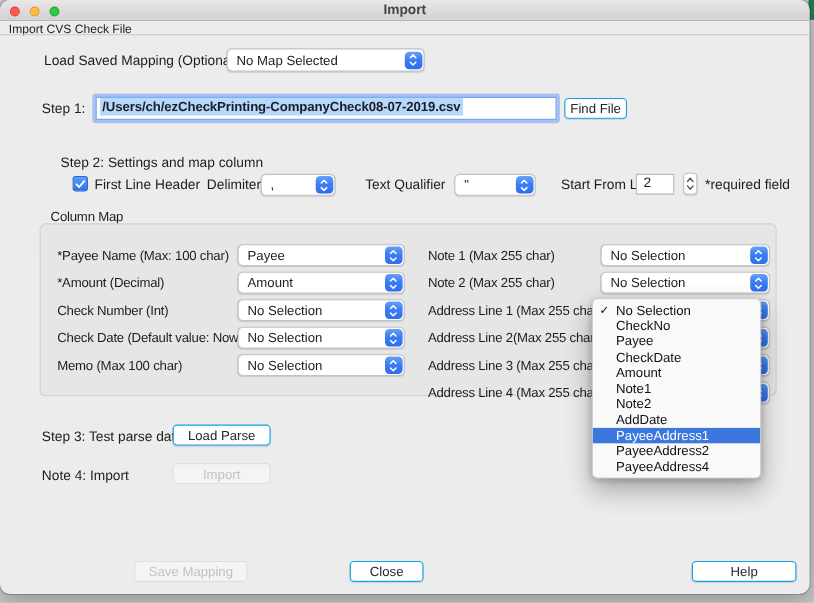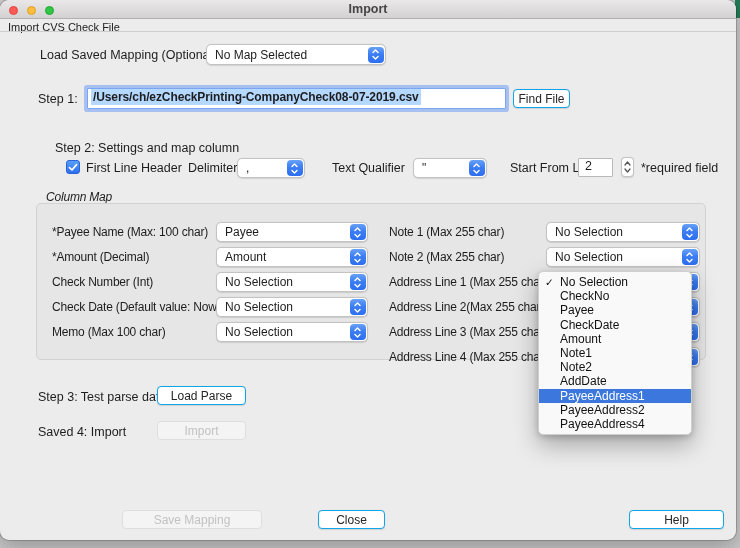--- a/index.html
+++ b/index.html
@@ -177,21 +177,21 @@
   <div class="stepper" style="left:621px; top:157px;">
     <svg width="7" height="5" viewBox="0 0 7 5">
           <path d="M1 4 L3.5 1 L6 4" stroke="#555" stroke-width="1.3" fill="none" stroke-linecap="round" stroke-linejoin="round"></path>
         </svg>
     <svg width="7" height="5" viewBox="0 0 7 5">
           <path d="M1 1 L3.5 4 L6 1" stroke="#555" stroke-width="1.3" fill="none" stroke-linecap="round" stroke-linejoin="round"></path>
         </svg>
   </div>
   <span class="lbl" style="left:641px; top:161px;">*required field</span>
 
-  <span class="lbl sm" style="left:46px; top:190px;font-style:italic;">Column Map</span>
+  <span class="lbl sm" style="left:46px; top:190px;">Column Map</span>
   <div class="groupbox"></div>
 
   <span class="lbl sm" style="left:52px; top:225px;">*Payee Name (Max: 100 char)</span>
   <div class="popup" style="left:216px; top:222px; width:152px;">
     <span class="pv">Payee</span>
     <span class="cap">
           <svg width="7" height="11" viewBox="0 0 7 11">
             <path d="M1 3.4 L3.5 0.9 L6 3.4 M1 7.6 L3.5 10.1 L6 7.6" stroke="#fff" stroke-width="1.4" fill="none" stroke-linecap="round" stroke-linejoin="round"></path>
           </svg>
         </span>
@@ -293,24 +293,24 @@
     <span class="cap">
           <svg width="7" height="11" viewBox="0 0 7 11">
             <path d="M1 3.4 L3.5 0.9 L6 3.4 M1 7.6 L3.5 10.1 L6 7.6" stroke="#fff" stroke-width="1.4" fill="none" stroke-linecap="round" stroke-linejoin="round"></path>
           </svg>
         </span>
   </div>
 
   <span class="lbl" style="left:38px; top:390px;">Step 3: Test parse data</span>
   <button class="btn" style="left:157px; top:386px; width:89px;">Load Parse</button>
 
-  <span class="lbl" style="left:38px; top:425px;">Saved 4: Import</span>
+  <span class="lbl" style="left:38px; top:425px;">Note 4: Import</span>
   <button class="btn disabled" style="left:157px; top:421px; width:89px;">Import</button>
 
-  <button class="btn disabled" style="left:122px; top:510px; width:140px;">Save Mapping</button>
+  <button class="btn disabled" style="left:122px; top:510px; width:103px;">Save Mapping</button>
   <button class="btn" style="left:318px; top:510px; width:67px;">Close</button>
   <button class="btn" style="left:629px; top:510px; width:95px;">Help</button>
 
   <div class="menu">
     <div class="mi"><span class="chk">✓</span><span>No Selection</span></div>
     <div class="mi"><span>CheckNo</span></div>
     <div class="mi"><span>Payee</span></div>
     <div class="mi"><span>CheckDate</span></div>
     <div class="mi"><span>Amount</span></div>
     <div class="mi"><span>Note1</span></div>

